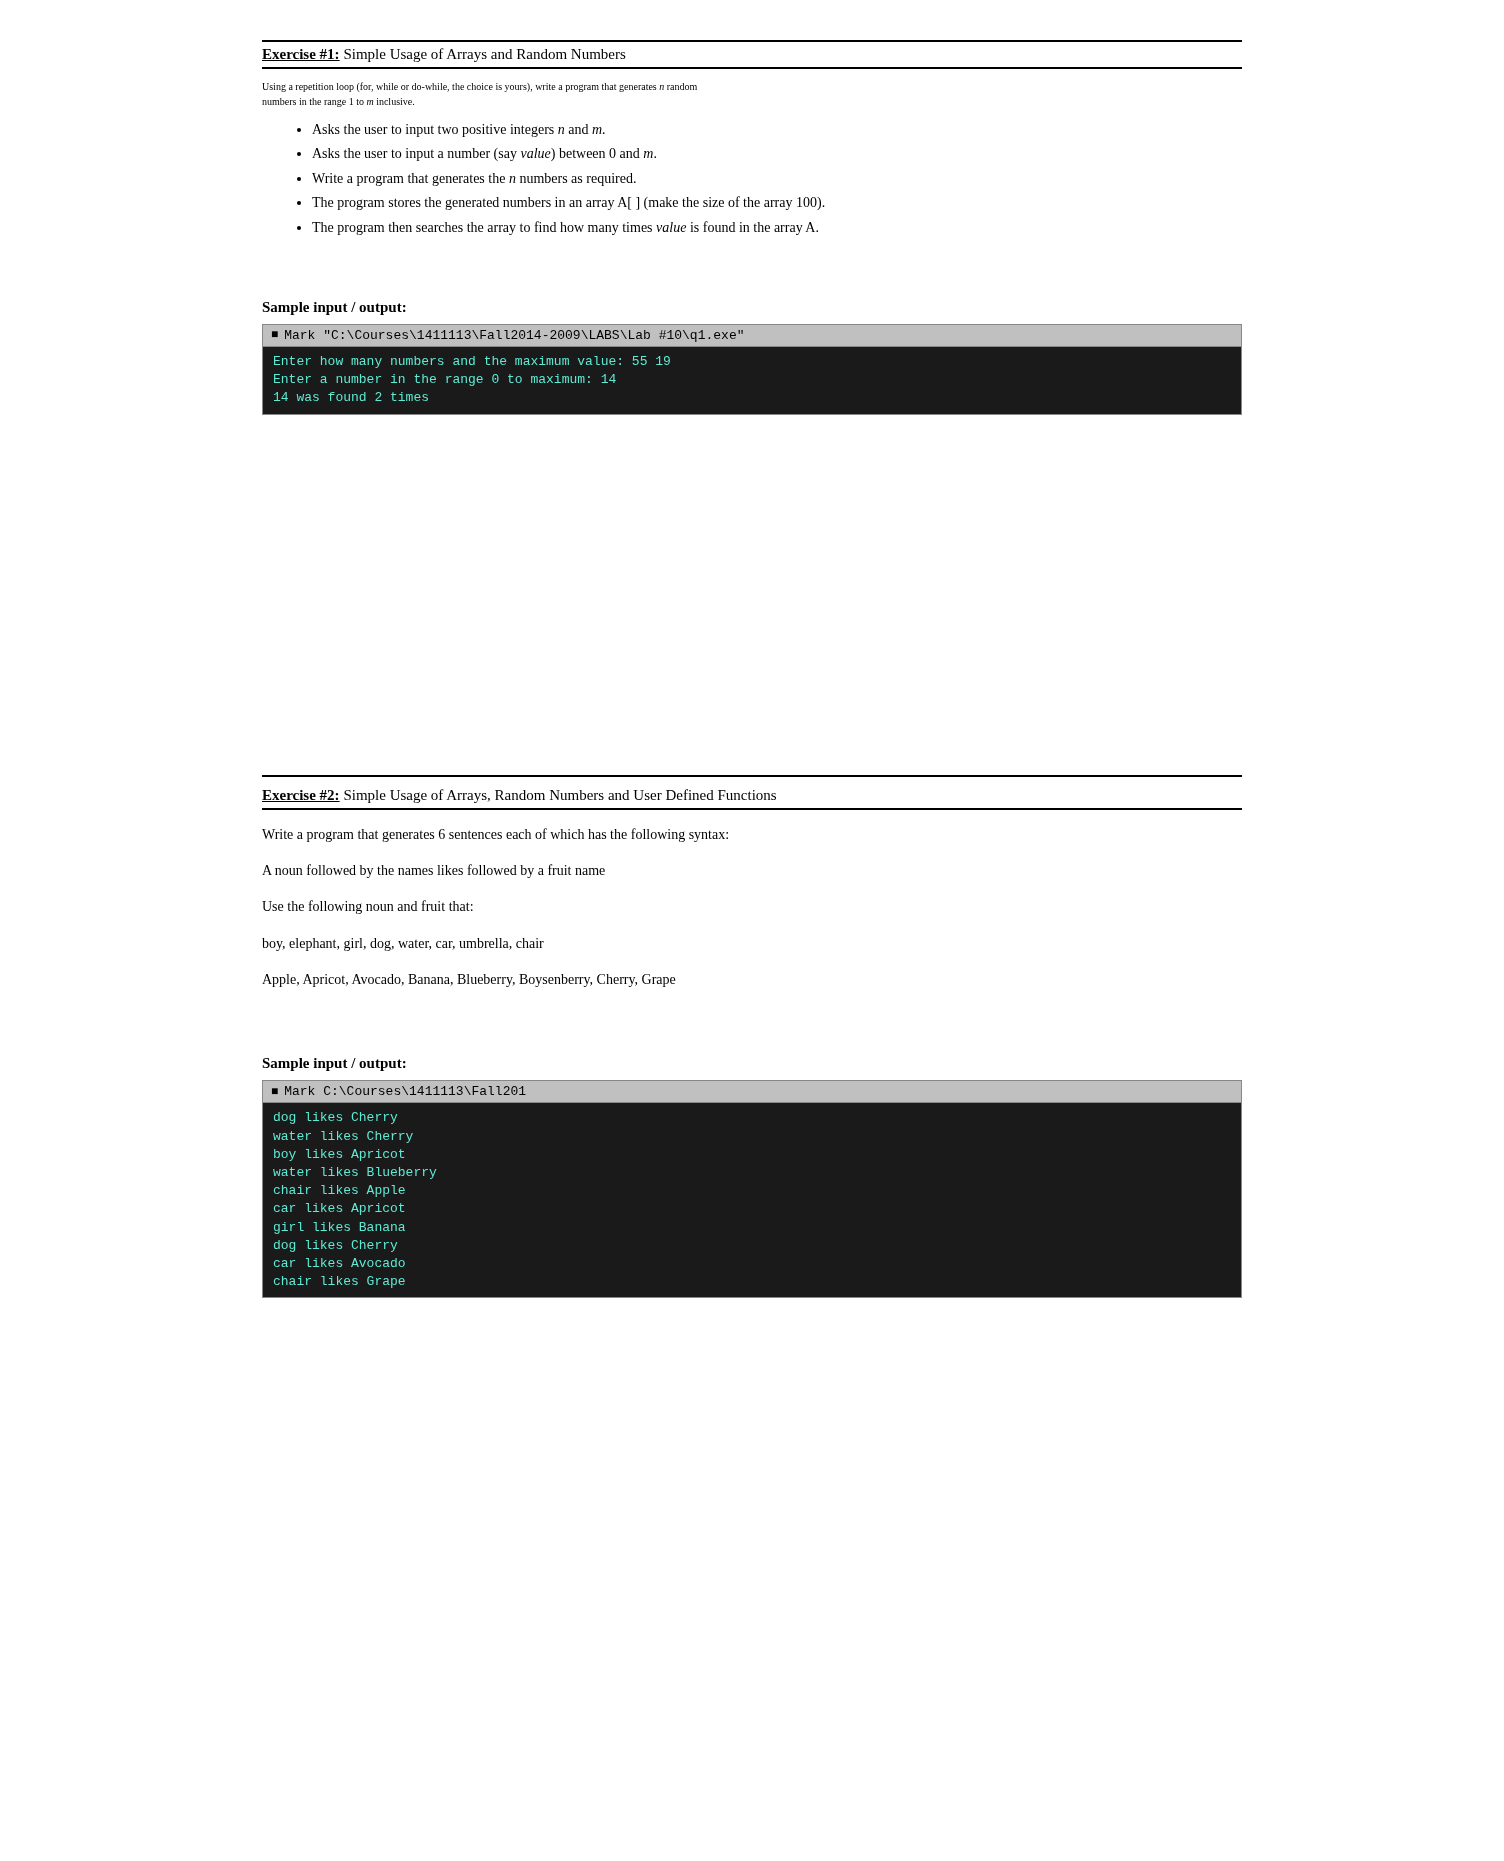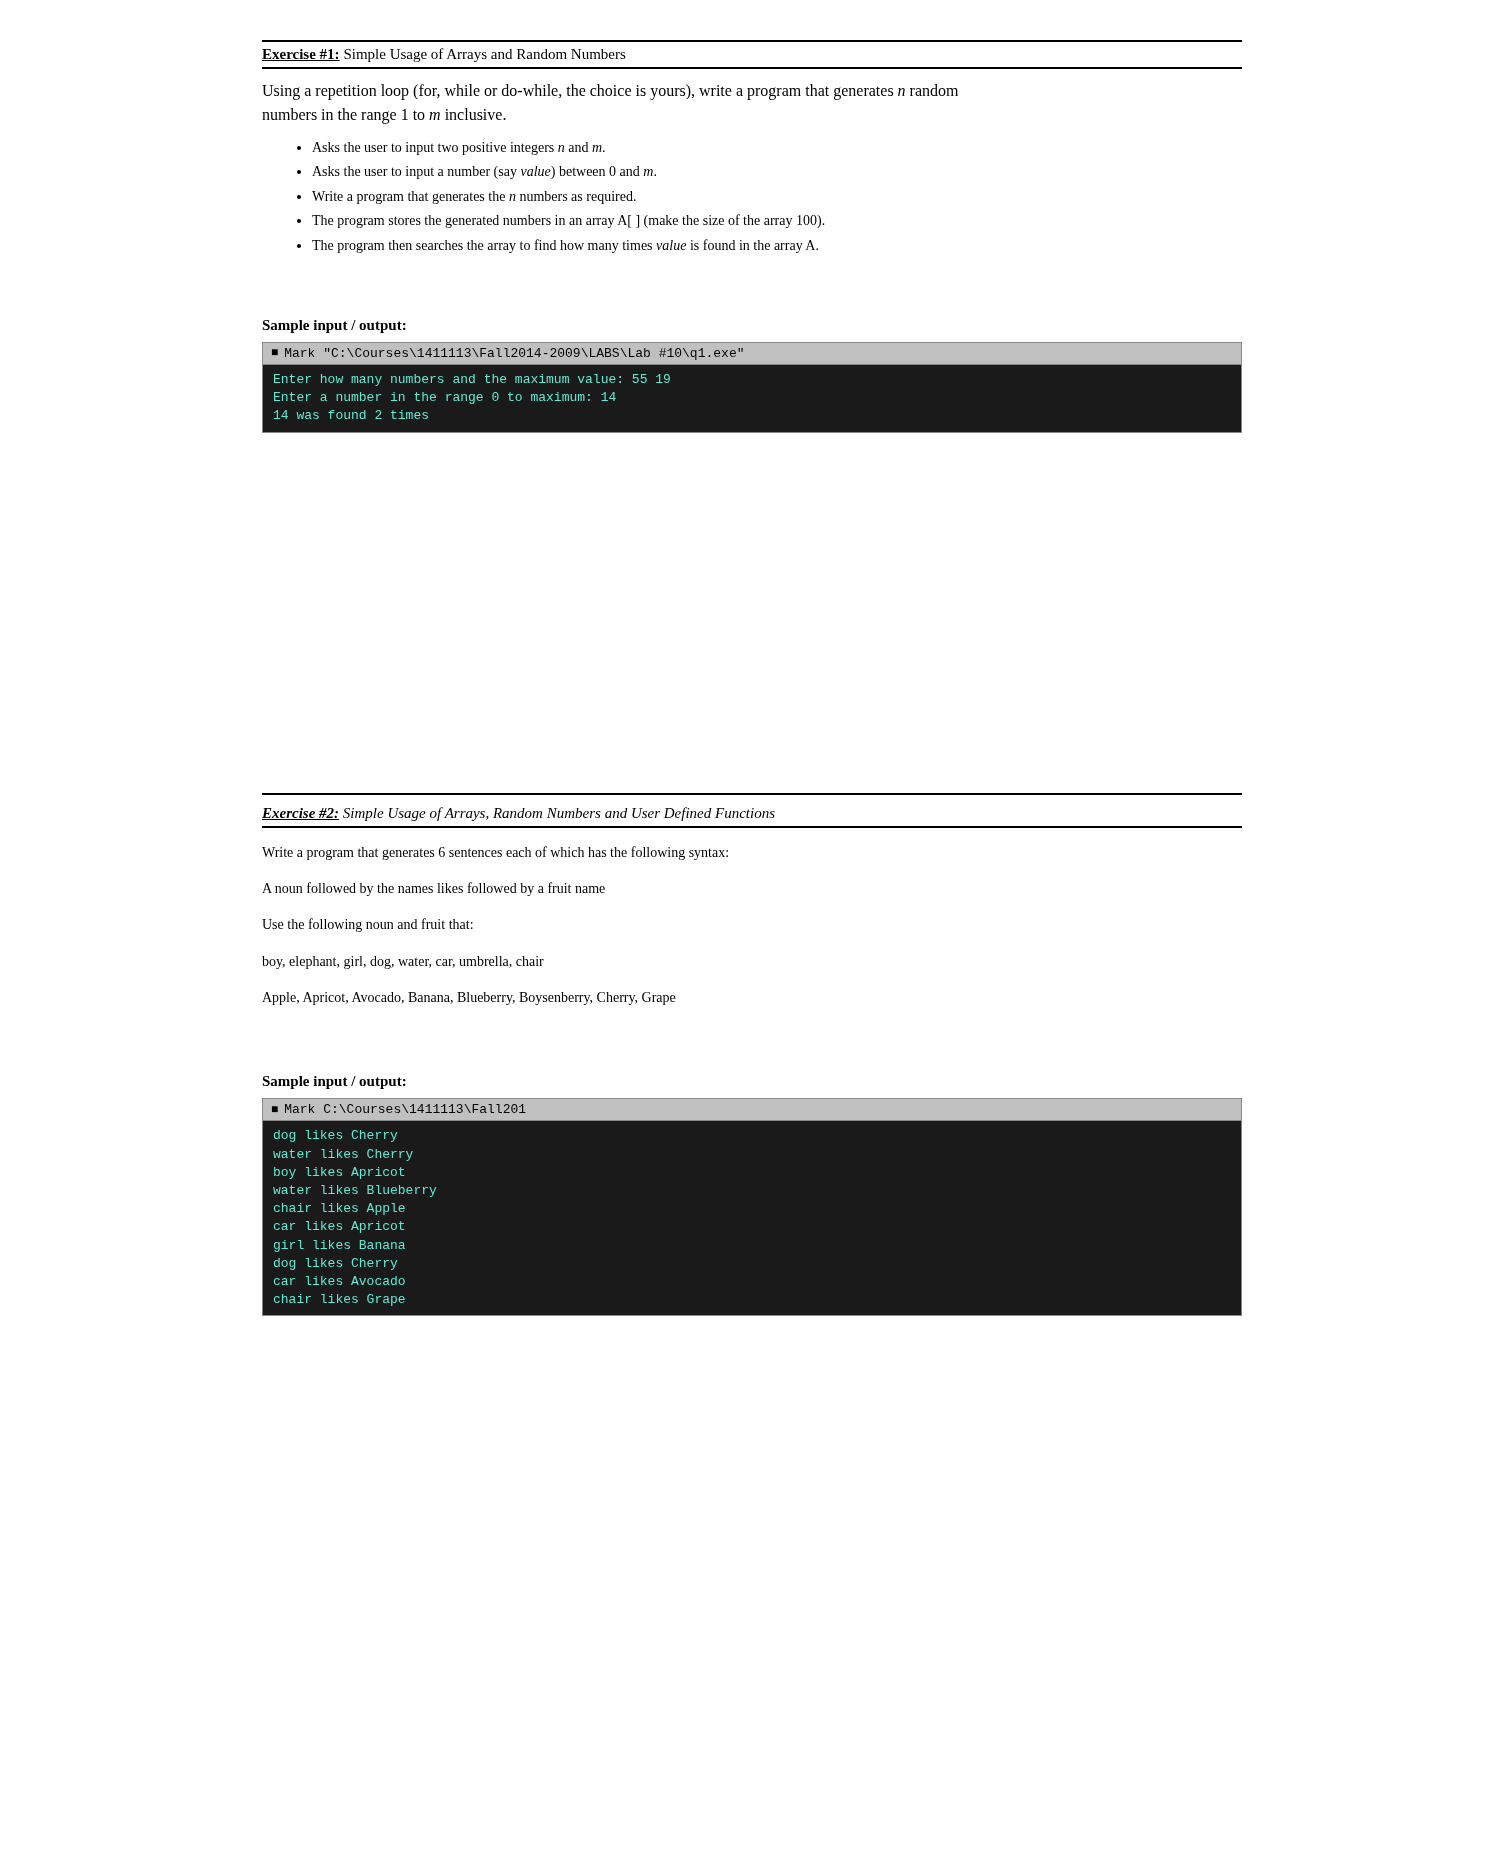--- a/index.html
+++ b/index.html
@@ -35,21 +35,21 @@
       font-size: 15px;
       font-weight: normal;
     }
 
     .exercise-title strong {
       font-weight: bold;
       text-decoration: underline;
     }
 
     .description-text {
-      font-size: 16px;
+      font-size: 10px;
       line-height: 1.5;
       margin-bottom: 10px;
     }
 
     .bullet-list {
       list-style: disc;
       margin-left: 50px;
       margin-bottom: 10px;
     }
 
@@ -96,21 +96,20 @@
     .exercise-separator {
       border: none;
       border-top: 2px solid #000;
       margin: 40px 0 10px 0;
     }
 
     .exercise2-header {
       border-bottom: 2px solid #000;
       padding-bottom: 4px;
       margin-bottom: 14px;
-      font-style: italic;
     }
 
     .paragraph {
       font-size: 14px;
       line-height: 1.6;
       margin-bottom: 14px;
     }
 
     .spacer {
       height: 30px;

